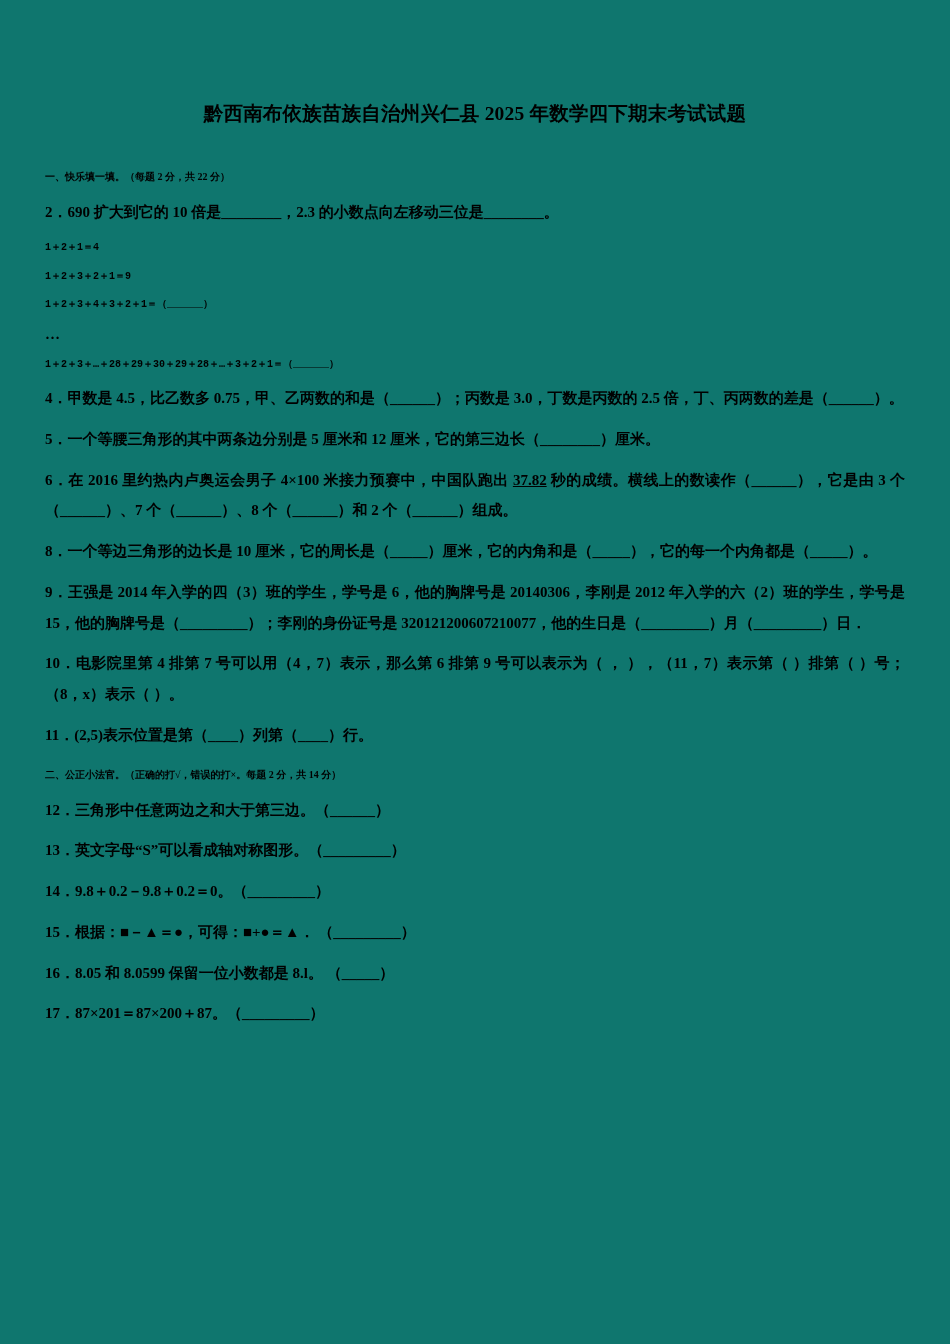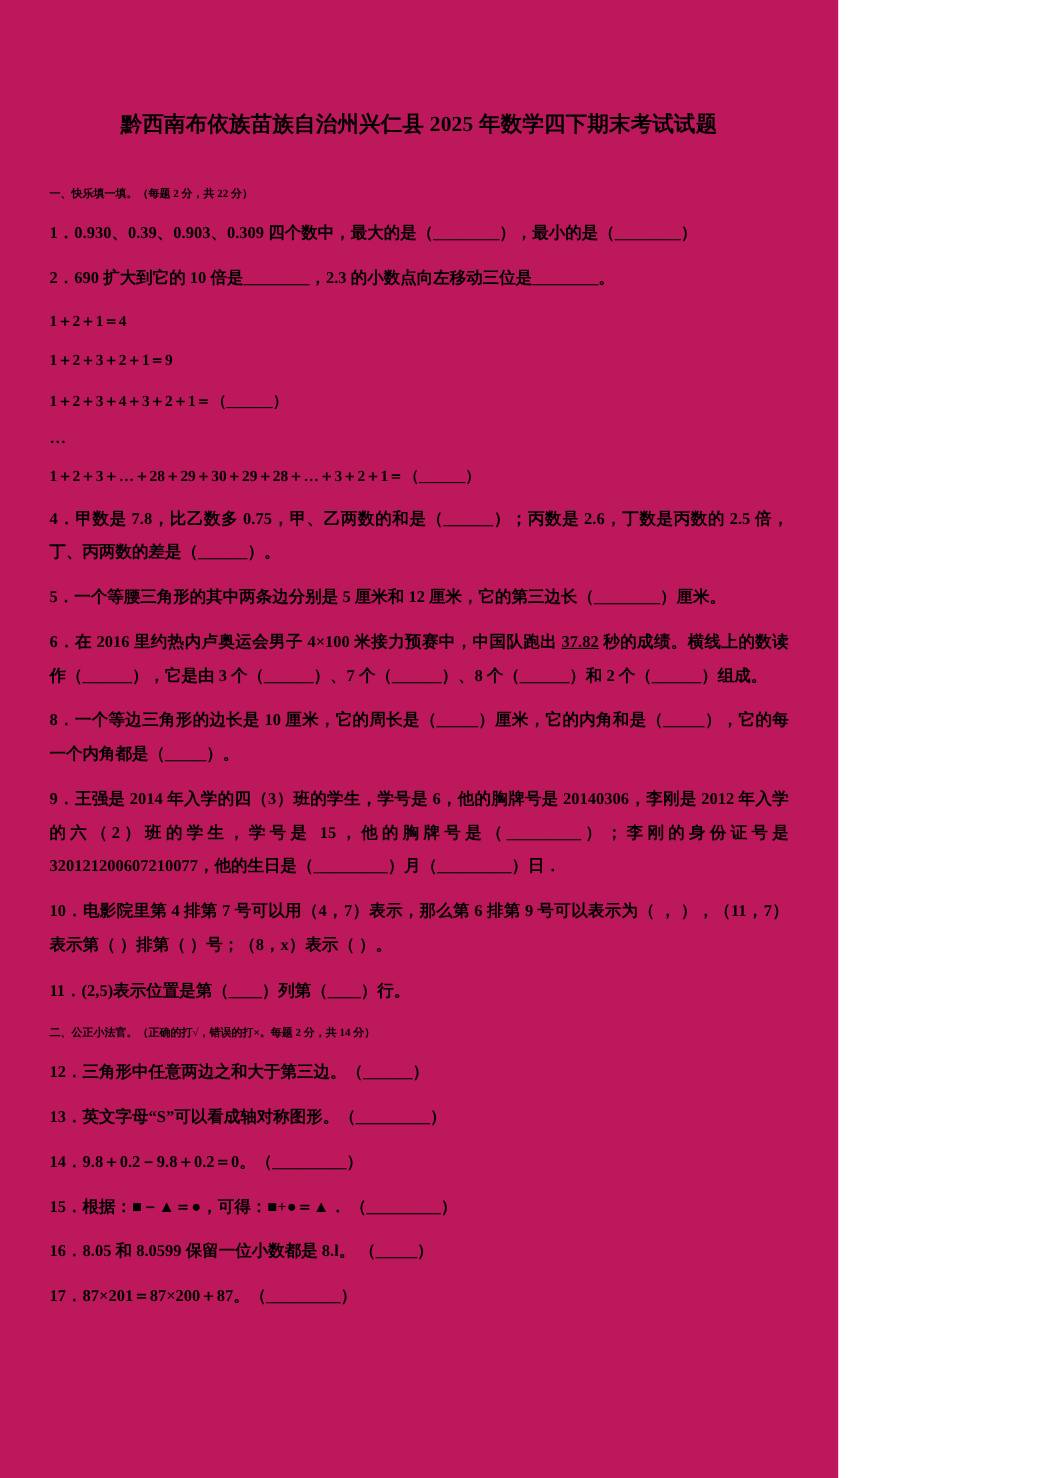--- a/index.html
+++ b/index.html
@@ -7,25 +7,25 @@
     padding: 0;
     background: #ffffff;
   }
   body {
     width: 950px;
     min-height: 1344px;
     font-family: "Liberation Serif", "DejaVu Serif", serif;
     color: #000000;
   }
   .page {
-    width: 762px;
+    width: 950px;
     min-height: 1344px;
     box-sizing: border-box;
     padding: 100px 45px 40px 45px;
-    background: #be185d;
+    background: #0f766e;
   }
   .doc-title {
     text-align: center;
     font-size: 19.5px;
     font-weight: bold;
     letter-spacing: 0.2px;
     margin: 0 0 42px 0;
     line-height: 1.4;
   }
   .section-heading {
@@ -38,24 +38,25 @@
     font-size: 15px;
     font-weight: bold;
     line-height: 2.05;
     margin: 0 0 10px 0;
     text-align: justify;
   }
   .q.tight {
     margin-bottom: 6px;
   }
   .q-eq {
-    font-size: 14px;
+    font-size: 10px;
     font-weight: bold;
     line-height: 2.05;
     margin: 0 0 8px 0;
+    font-family: Liberation Mono, monospace;
   }
   .q-ellipsis {
     font-size: 15px;
     font-weight: bold;
     line-height: 1.4;
     margin: 0 0 10px 0;
     letter-spacing: 2px;
   }
   .underline {
     text-decoration: underline;
@@ -66,30 +67,29 @@
 </style>
 </head>
 <body>
 
 <div class="page">
 
   <h1 class="doc-title">黔西南布依族苗族自治州兴仁县 2025 年数学四下期末考试试题</h1>
 
   <div class="section-heading">一、快乐填一填。（每题 2 分，共 22 分）</div>
 
-  <div class="q">1．0.930、0.39、0.903、0.309 四个数中，最大的是（________），最小的是（________）</div>
   <div class="q">2．690 扩大到它的 10 倍是________，2.3 的小数点向左移动三位是________。</div>
 
   <div class="q-eq">1＋2＋1＝4</div>
   <div class="q-eq">1＋2＋3＋2＋1＝9</div>
   <div class="q-eq">1＋2＋3＋4＋3＋2＋1＝（______）</div>
   <div class="q-ellipsis">…</div>
   <div class="q-eq">1＋2＋3＋…＋28＋29＋30＋29＋28＋…＋3＋2＋1＝（______）</div>
 
-  <div class="q">4．甲数是 7.8，比乙数多 0.75，甲、乙两数的和是（______）；丙数是 2.6，丁数是丙数的 2.5 倍，丁、丙两数的差是（______）。</div>
+  <div class="q">4．甲数是 4.5，比乙数多 0.75，甲、乙两数的和是（______）；丙数是 3.0，丁数是丙数的 2.5 倍，丁、丙两数的差是（______）。</div>
   <div class="q">5．一个等腰三角形的其中两条边分别是 5 厘米和 12 厘米，它的第三边长（________）厘米。</div>
 
   <div class="q"><span>6．在 2016 里约热内卢奥运会男子 4×100 米接力预赛中，中国队跑出 </span><span class="underline">37.82</span><span> 秒的成绩。横线上的数读作（______），它是由 3 个（______）、7 个（______）、8 个（______）和 2 个（______）组成。</span></div>
 
   <div class="q">8．一个等边三角形的边长是 10 厘米，它的周长是（_____）厘米，它的内角和是（_____），它的每一个内角都是（_____）。</div>
   <div class="q">9．王强是 2014 年入学的四（3）班的学生，学号是 6，他的胸牌号是 20140306，李刚是 2012 年入学的六（2）班的学生，学号是 15，他的胸牌号是（_________）；李刚的身份证号是 320121200607210077，他的生日是（_________）月（_________）日．</div>
   <div class="q">10．电影院里第 4 排第 7 号可以用（4，7）表示，那么第 6 排第 9 号可以表示为（ ， ），（11，7）表示第（ ）排第（ ）号；（8，x）表示（ ）。</div>
   <div class="q">11．(2,5)表示位置是第（____）列第（____）行。</div>
 
   <div class="section-heading sect2">二、公正小法官。（正确的打√，错误的打×。每题 2 分，共 14 分）</div>

